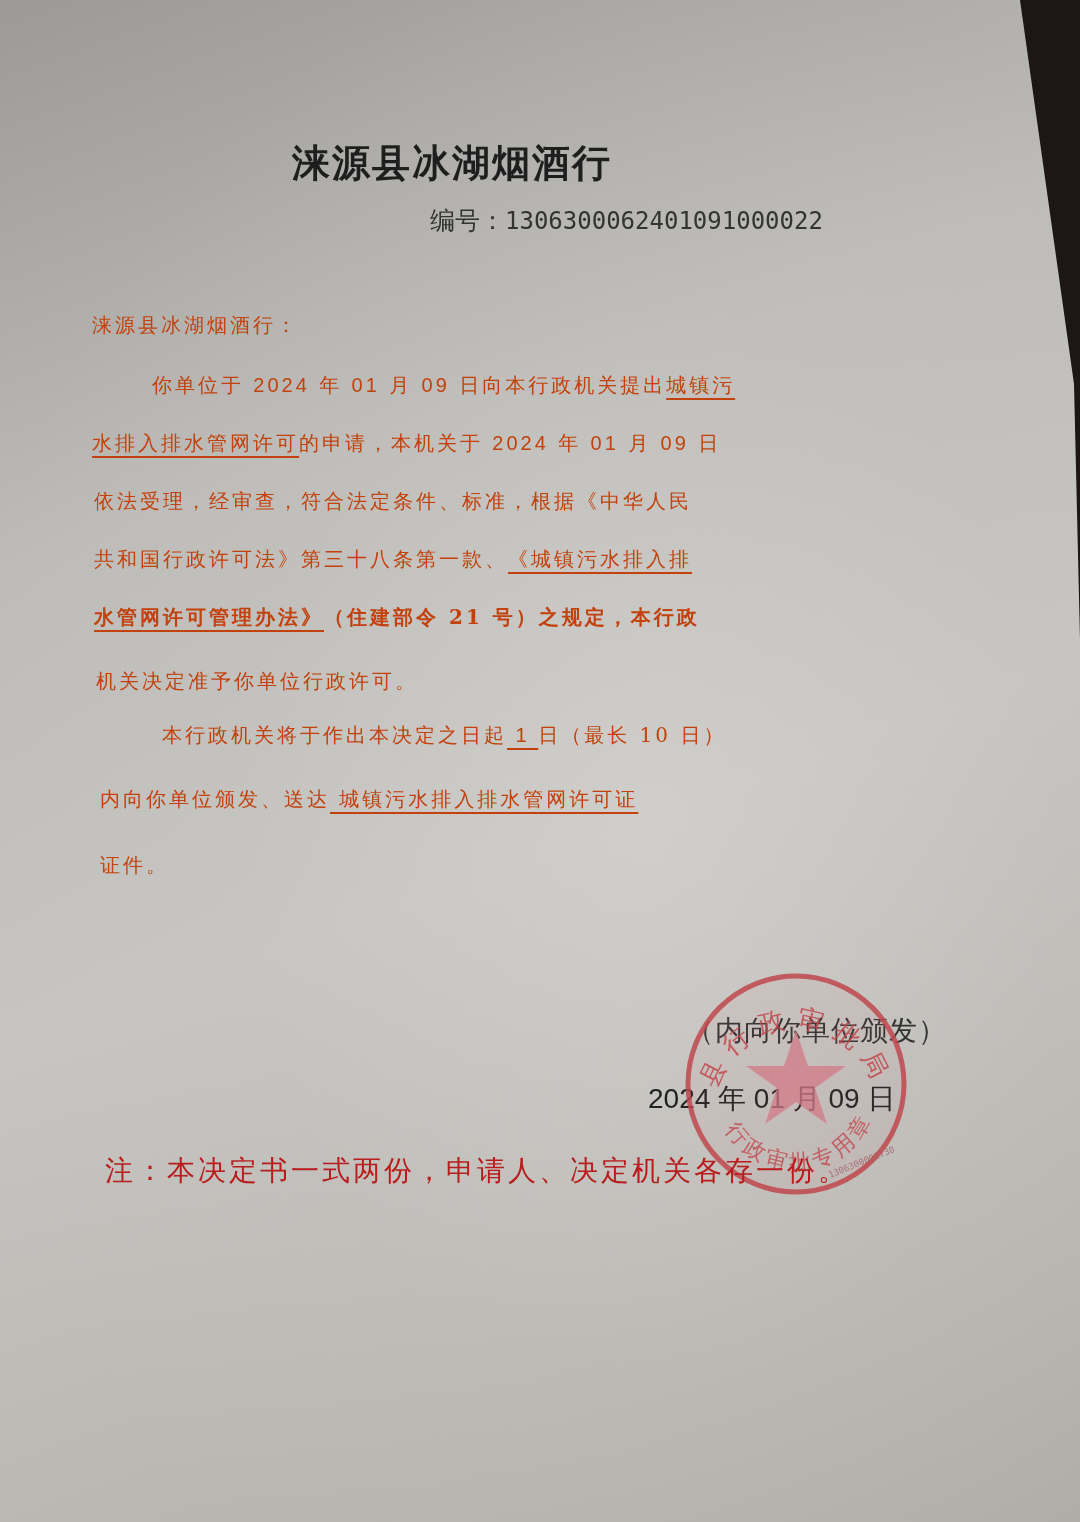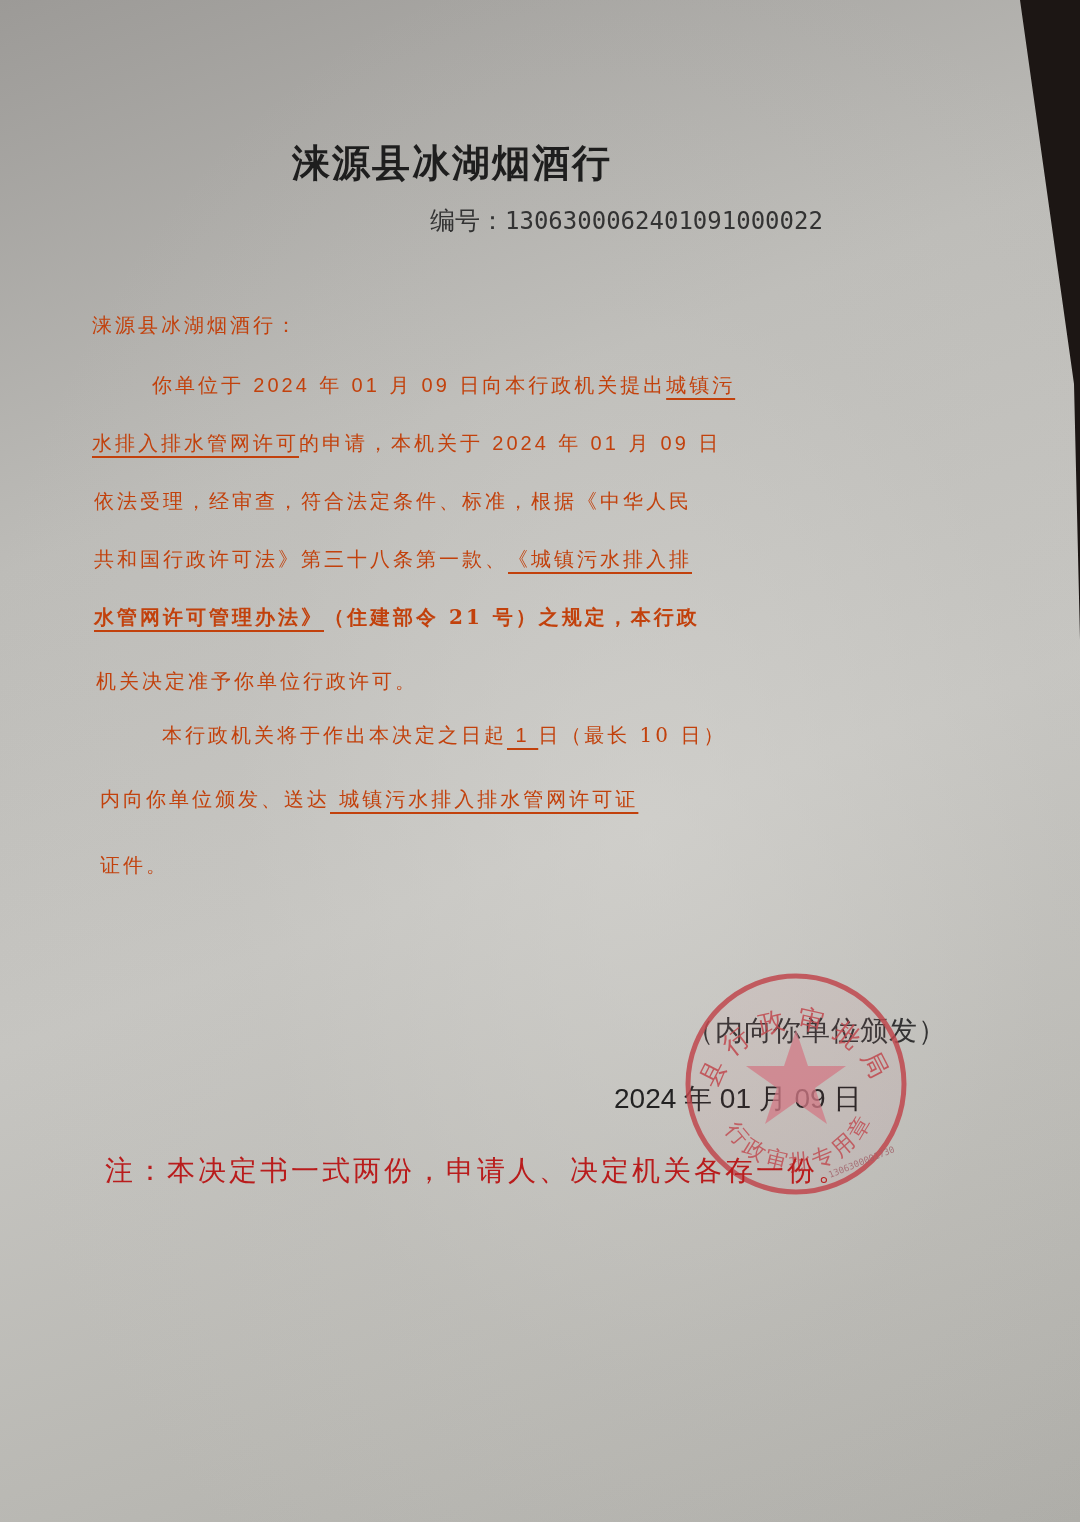--- a/index.html
+++ b/index.html
@@ -32,21 +32,21 @@
       position: absolute; left: 0; font-size: 20px; white-space: nowrap; color: #c2410c;
       letter-spacing: 3px;
     }
     .u { text-decoration: underline; text-underline-offset: 6px; text-decoration-thickness: 2px; }
     .num-sans { font-family: "Liberation Sans", "DejaVu Sans", sans-serif; }
     .stamp {
       position: absolute; left: 680px; top: 968px; width: 232px; height: 232px;
       pointer-events: none;
     }
     .seal-label { position: absolute; left: 686px; top: 1012px; font-size: 28px; color: #333; letter-spacing: 1px; }
-    .sign-date { position: absolute; left: 614px; top: 1080px; font-size: 28px; color: #222; font-family: "Liberation Sans", "DejaVu Sans", sans-serif; }
+    .sign-date { position: absolute; left: 648px; top: 1080px; font-size: 28px; color: #222; font-family: "Liberation Sans", "DejaVu Sans", sans-serif; }
     .note { position: absolute; left: 105px; top: 1152px; font-size: 28px; color: #b91c1c; letter-spacing: 3px; white-space: nowrap; }
   </style>
 </head>
 <body>
 
 <div class="paper-shade"></div>
 <div class="dark-edge"></div>
 
 <div class="title">涞源县冰湖烟酒行</div>
 

